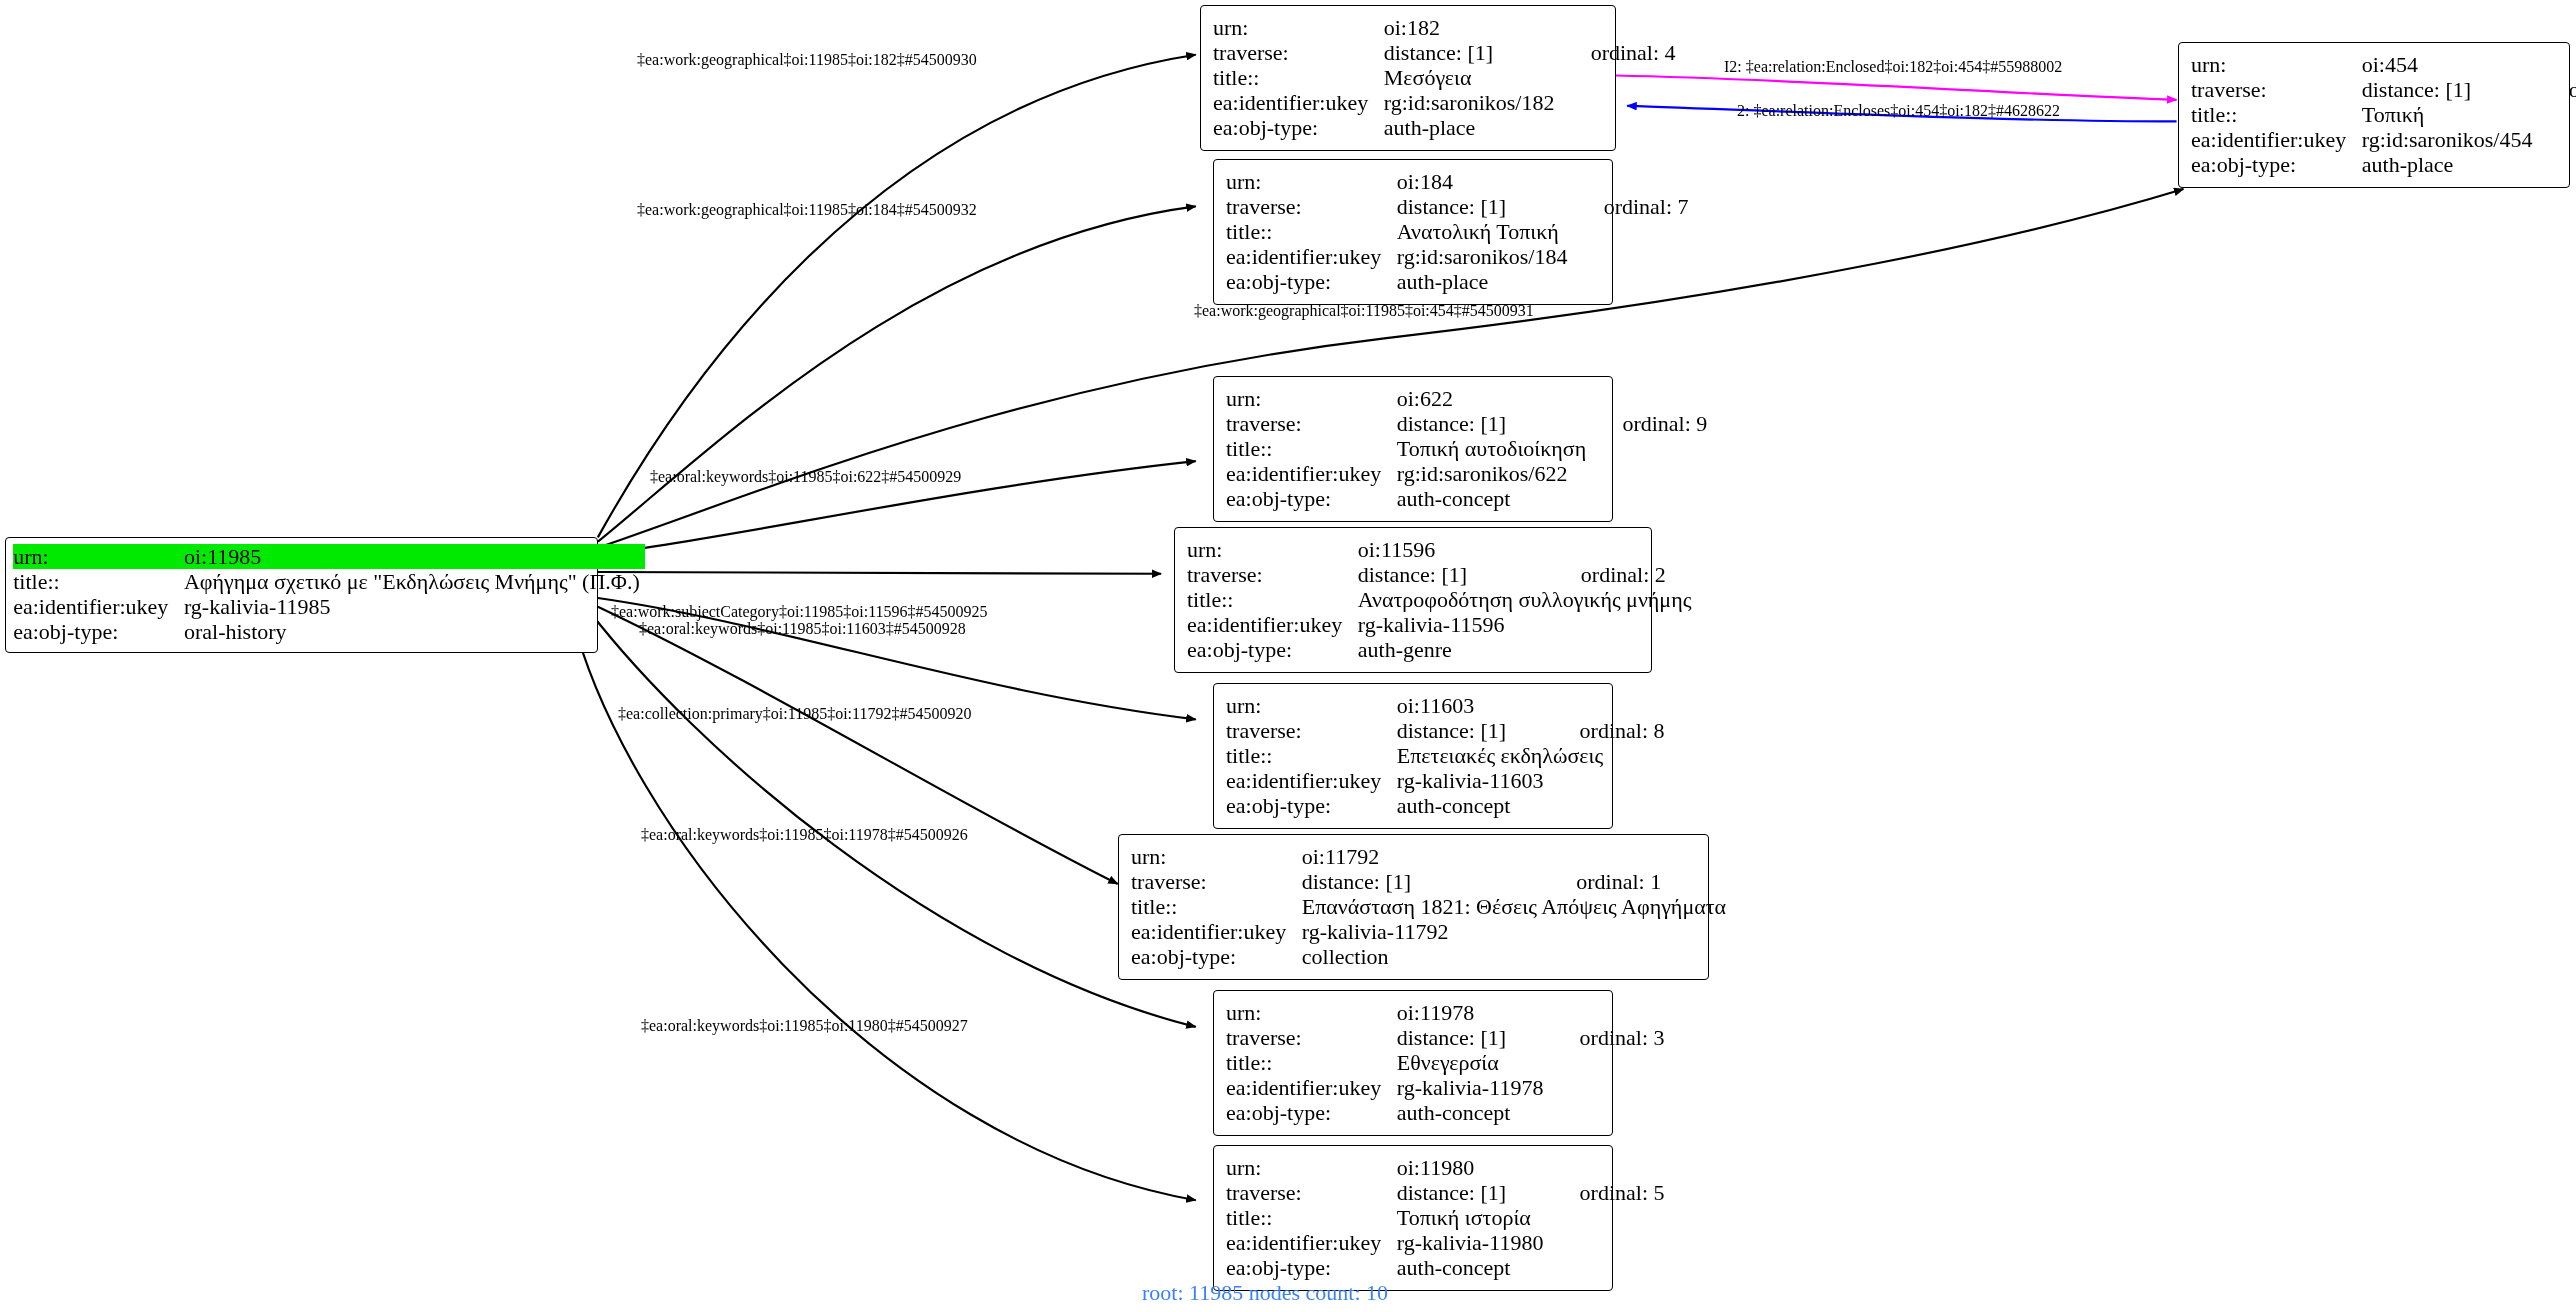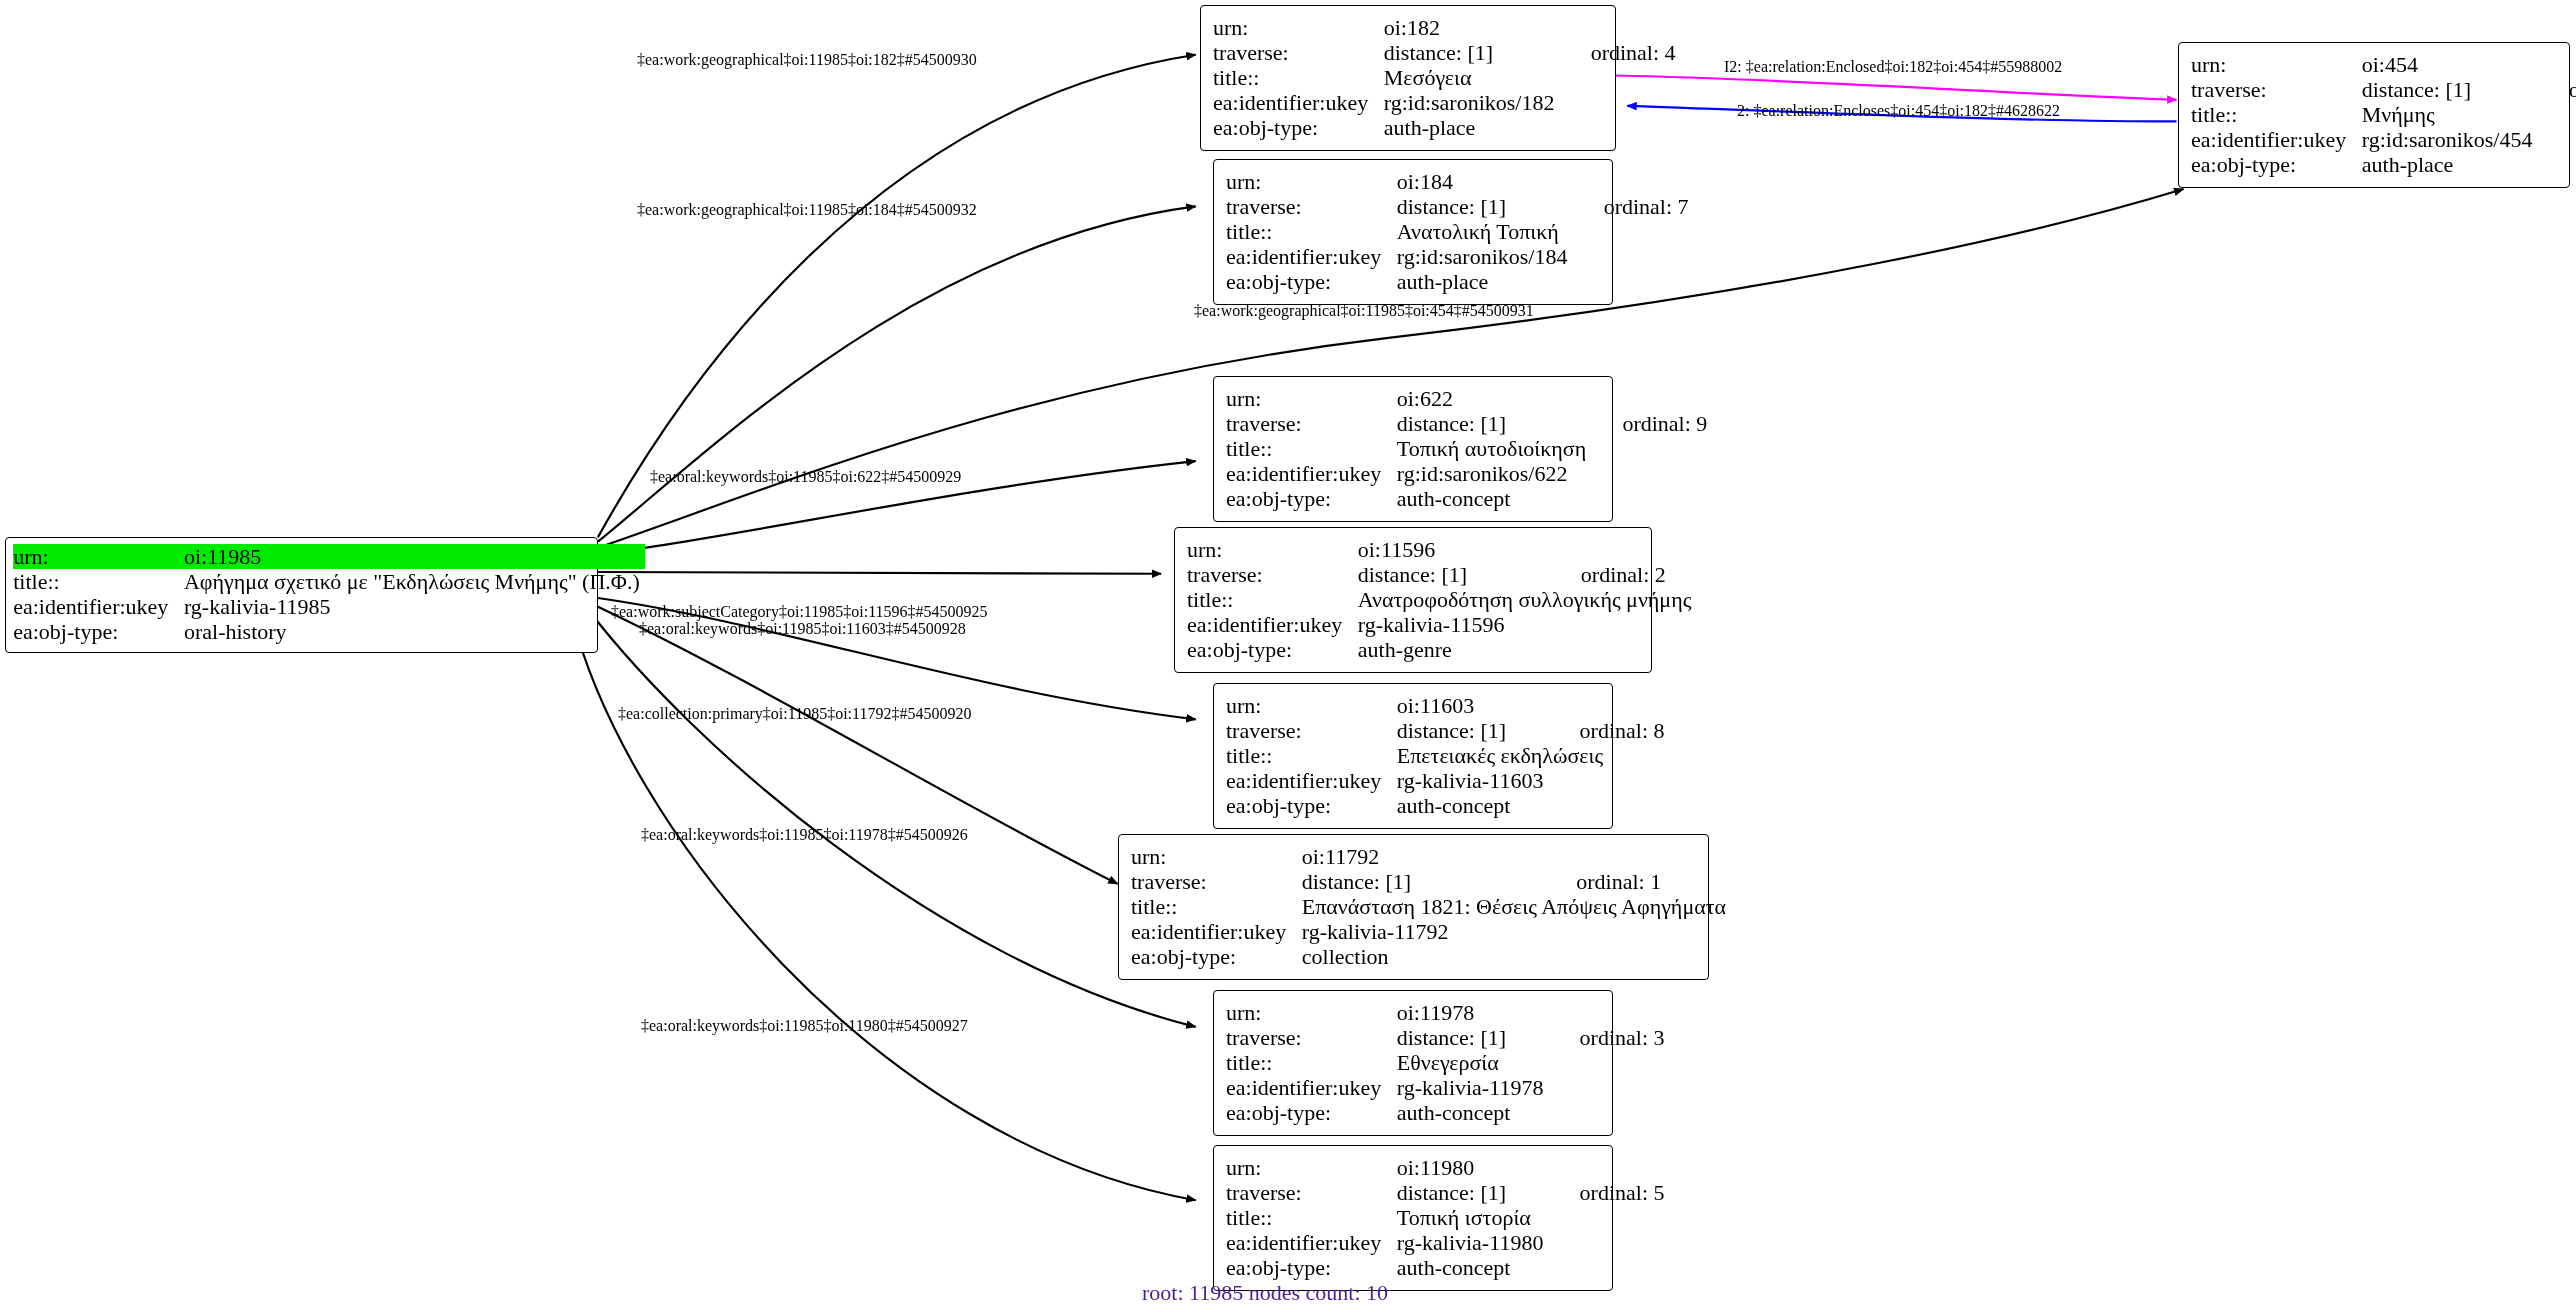--- a/index.html
+++ b/index.html
@@ -62,21 +62,21 @@
     font-size: 16px;
     line-height: 24px;
     white-space: nowrap;
     color: #000000;
   }
   .footer-label {
     position: absolute;
     font-size: 22px;
     line-height: 24px;
     white-space: nowrap;
-    color: #4c1d95;
+    color: #3b82f6;
   }
   .node-root {
     padding: 6px 7px 7.8px 7px;
   }
   .node-root td {
     font-size: 22px;
     line-height: 25px;
   }
 </style>
 </head>
@@ -215,21 +215,21 @@
         <td class="v">oi:454</td>
         <td class="v2"></td>
       </tr>
       <tr>
         <td class="k">traverse:</td>
         <td class="v">distance: [1]</td>
         <td class="v2">ordinal: 6</td>
       </tr>
       <tr>
         <td class="k">title::</td>
-        <td class="v">Μνήμης</td>
+        <td class="v">Τοπική</td>
         <td class="v2"></td>
       </tr>
       <tr>
         <td class="k">ea:identifier:ukey</td>
         <td class="v">rg:id:saronikos/454</td>
         <td class="v2"></td>
       </tr>
       <tr>
         <td class="k">ea:obj-type:</td>
         <td class="v">auth-place</td>

